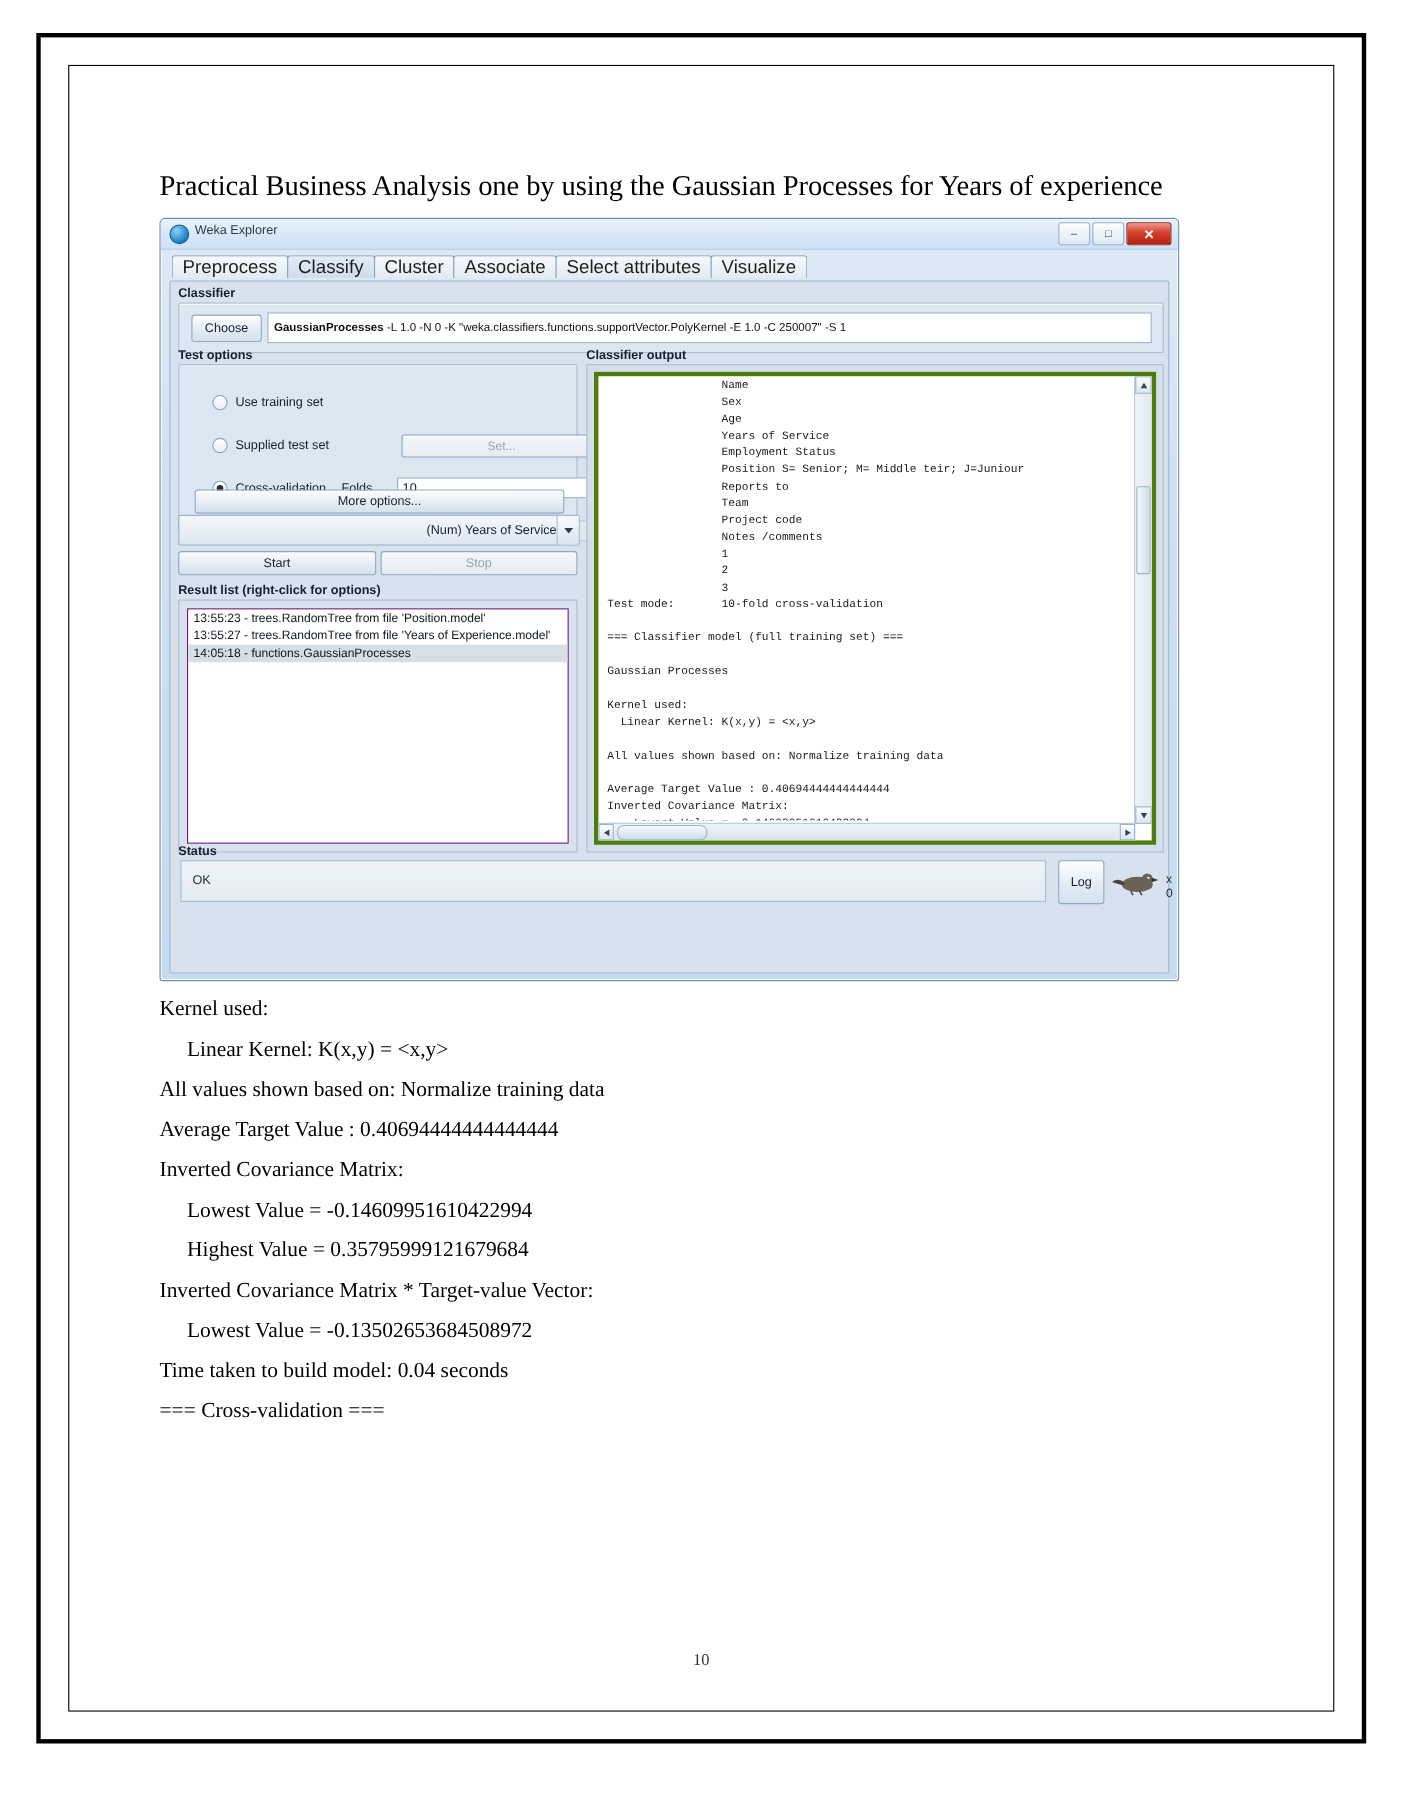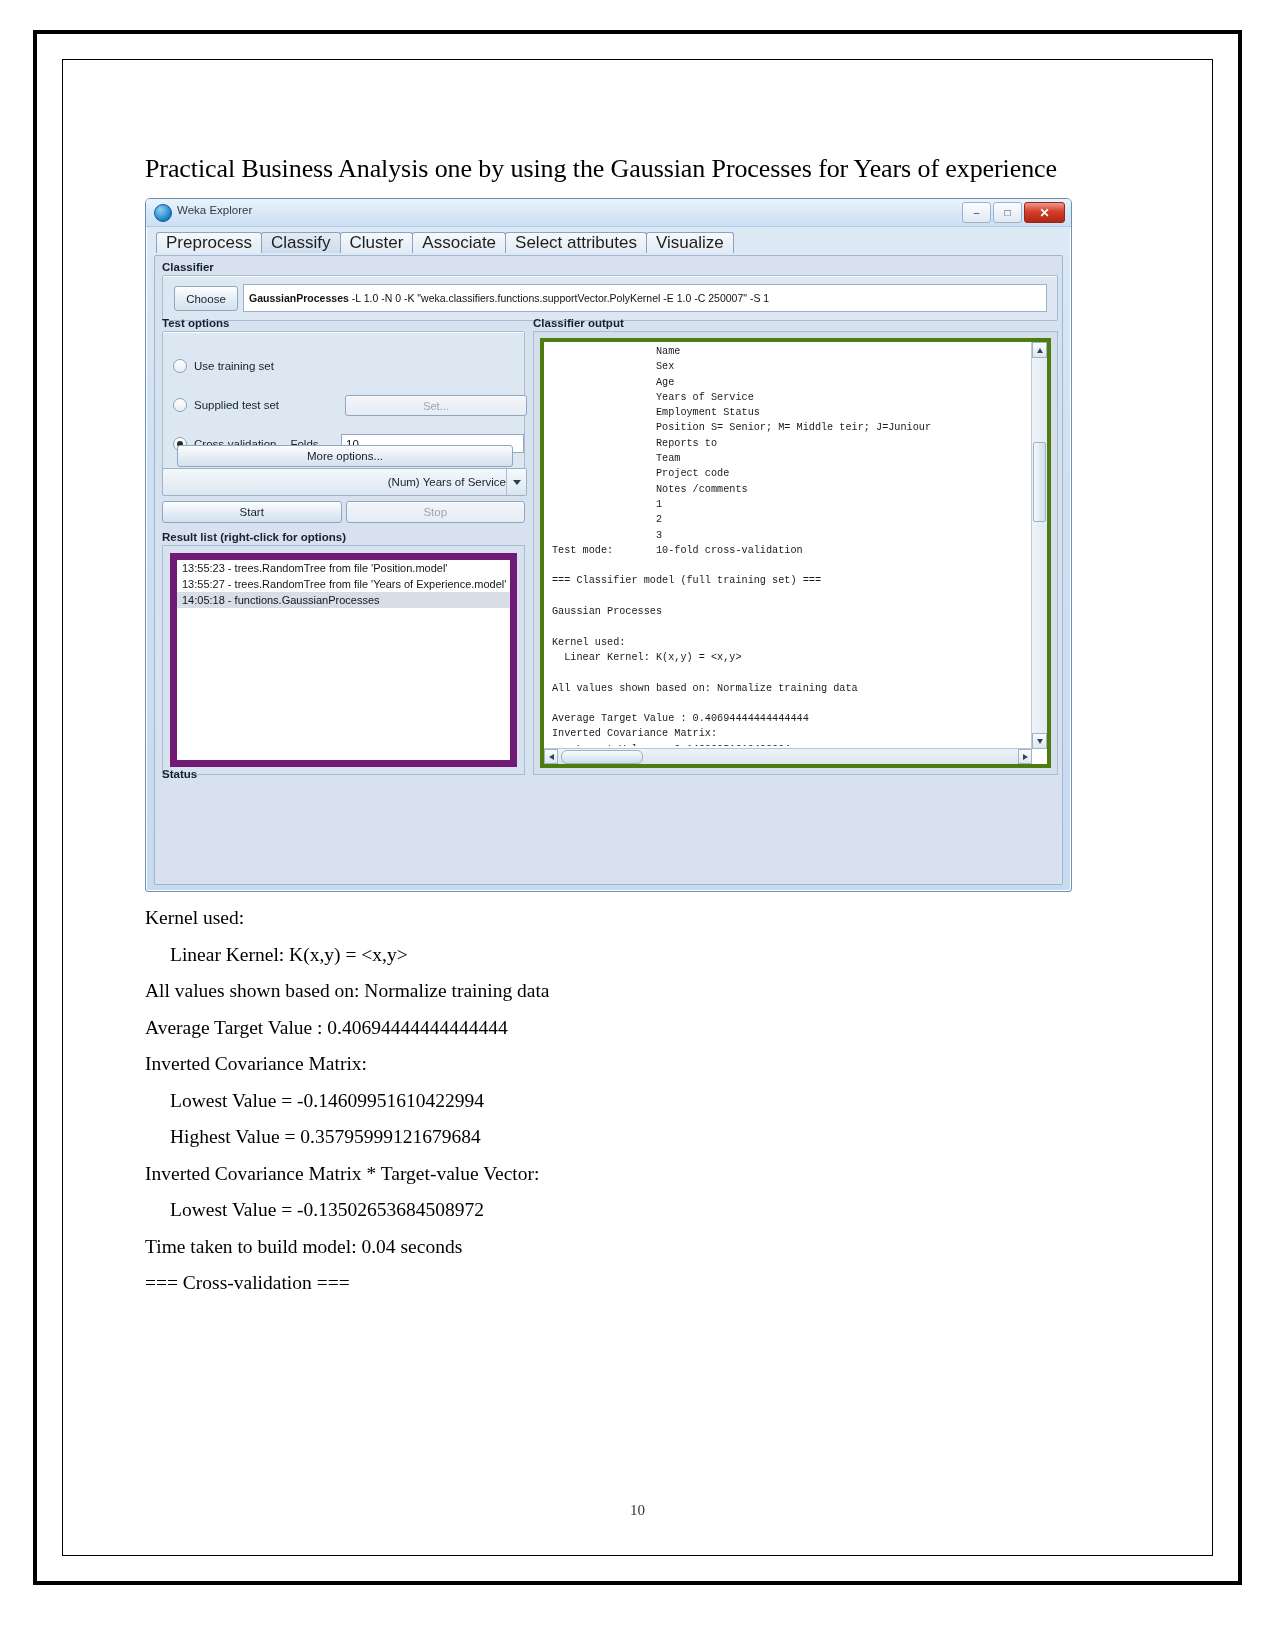--- a/index.html
+++ b/index.html
@@ -80,20 +80,21 @@
     background:#d7e2ee;border:1px solid #9fb6cf;border-radius:2px;
   }
   
   .group{position:absolute;}
   .group-title{
     font-size:11.5px;font-weight:bold;color:#16212d;margin-bottom:2px;
   }
   .group-box{
     border:1px solid #a9bdd2;background:#dde7f1;border-radius:2px;
     box-shadow:0 1px 0 #ffffff inset;
+    padding-left:20px;
   }
   
   .classifier-group{left:7px;top:5px;width:896px;}
   .classifier-box{height:44px;position:relative;}
   .btn{
     background:linear-gradient(#fdfefe,#e4ecf5 55%,#d5e1ee);
     border:1px solid #8fa8c2;border-radius:3px;
     font-size:11.5px;color:#17212d;text-align:center;
     display:flex;align-items:center;justify-content:center;
     box-shadow:0 1px 1px rgba(255,255,255,.7) inset;
@@ -154,21 +155,21 @@
   .startstop{position:absolute;left:7px;top:245px;width:363px;height:22px;display:flex;gap:4px;}
   .startstop .btn{flex:1;font-size:11.5px;}
   
   .result-group{left:7px;top:275px;width:363px;}
   .result-box{
     height:230px;background:#d7e2ee;border:1px solid #a9bdd2;position:relative;padding:6px;
     box-sizing:border-box;
   }
   .result-list{
     position:absolute;left:7px;top:7px;right:7px;bottom:7px;
-    background:#fff;border:7px solid #701a75;overflow:hidden;
+    background:#fff;border:1px solid #701a75;overflow:hidden;
   }
   .res-item{
     font-size:11px;color:#10161d;padding:2px 5px;white-space:nowrap;
     font-family:"Liberation Sans", sans-serif;
   }
   .res-item.selected{background:#d7dee6;}
   
   .output-group{left:378px;top:61px;width:525px;}
   .output-box{
     height:444px;background:#d4dfeb;border:1px solid #a9bdd2;position:relative;padding:5px;
@@ -395,20 +396,33 @@
                 <div class="arrow right">
                     <span class="caret-r"></span>
                   </div>
               </div>
             </div>
           </div>
         </div>
 
         <div class="group status-group">
           <div class="group-title">Status</div>
+          <div class="status-row">
+            <div class="status-field">OK</div>
+            <div class="btn log-btn">Log</div>
+            <svg class="weka-bird" viewBox="0 0 46 26">
+              <ellipse cx="24" cy="16" rx="14" ry="7" fill="#6b6256"></ellipse>
+              <path d="M12 14 C6 10 3 12 1 14 C5 15 8 16 12 17 Z" fill="#4a423a"></path>
+              <circle cx="33" cy="11" r="5" fill="#6b6256"></circle>
+              <path d="M37 10 l6 2 -6 2 z" fill="#3c352e"></path>
+              <circle cx="34" cy="10" r="1" fill="#fff"></circle>
+              <path d="M18 22 l2 4 M26 22 l2 4" stroke="#4a423a" stroke-width="1.4" fill="none"></path>
+            </svg>
+            <span class="x0">x 0</span>
+          </div>
         </div>
 
       </div>
     </div>
 
     <div class="bodytext">
       <p class="bline">Kernel used:</p>
       <p class="bline indent">Linear Kernel: K(x,y) = &lt;x,y&gt;</p>
       <p class="bline">All values shown based on: Normalize training data</p>
       <p class="bline">Average Target Value : 0.40694444444444444</p>

